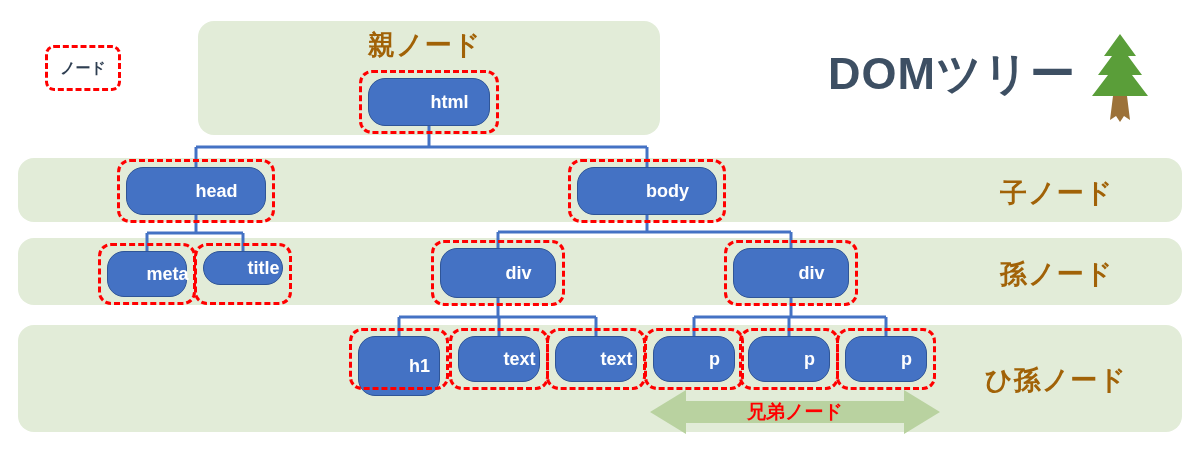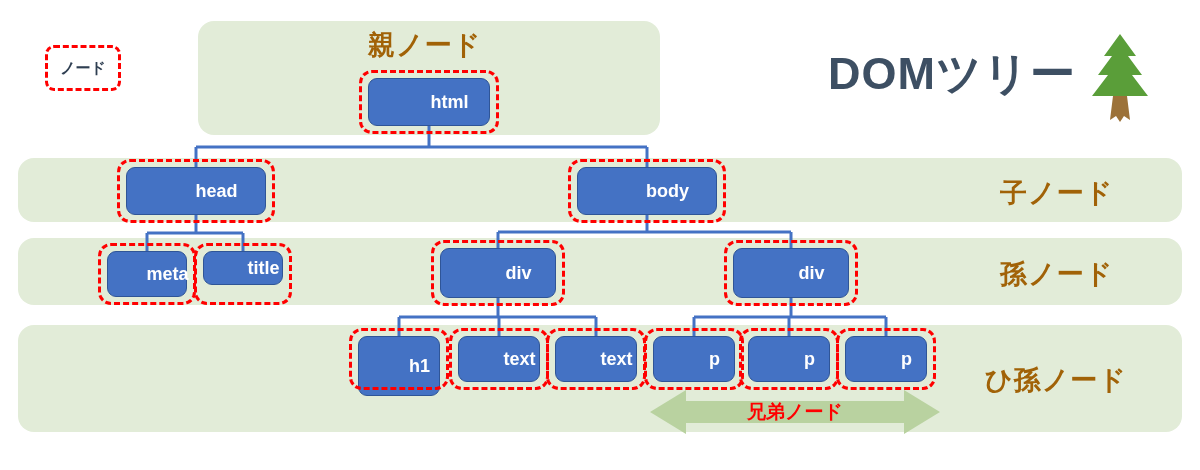--- a/index.html
+++ b/index.html
@@ -18,21 +18,21 @@
   }
 
   
   #wires{position:absolute;left:0;top:0;width:1200px;height:470px;}
 
   
   .node{
     position:absolute;
     background:#4472c4;
     border:1.5px solid #2f5597;
-    border-radius:9px;
+    border-radius:17px;
     color:#ffffff;
     font-size:18px;font-weight:700;
     display:flex;align-items:center;justify-content:center;
     box-sizing:border-box;
     z-index:4;
     padding-left:41px;
   }
   .ring{
     position:absolute;
     border:3px dashed #ff0000;

